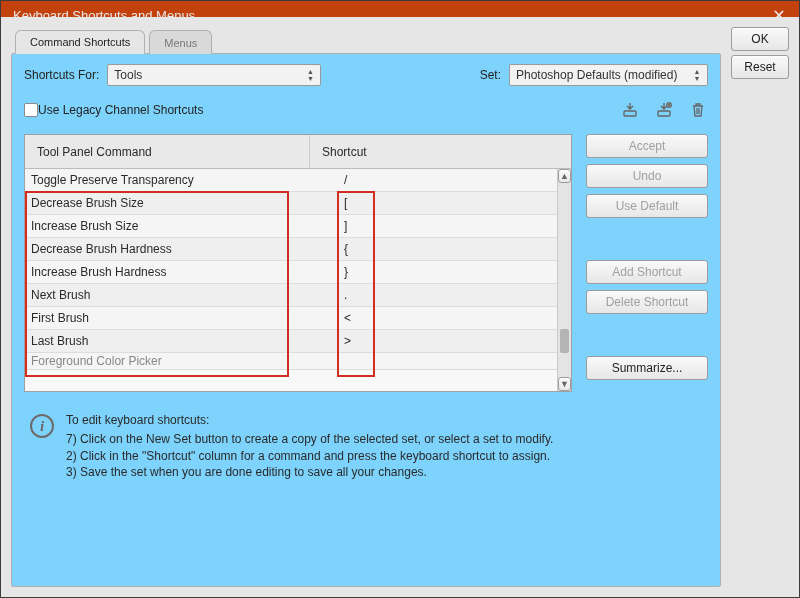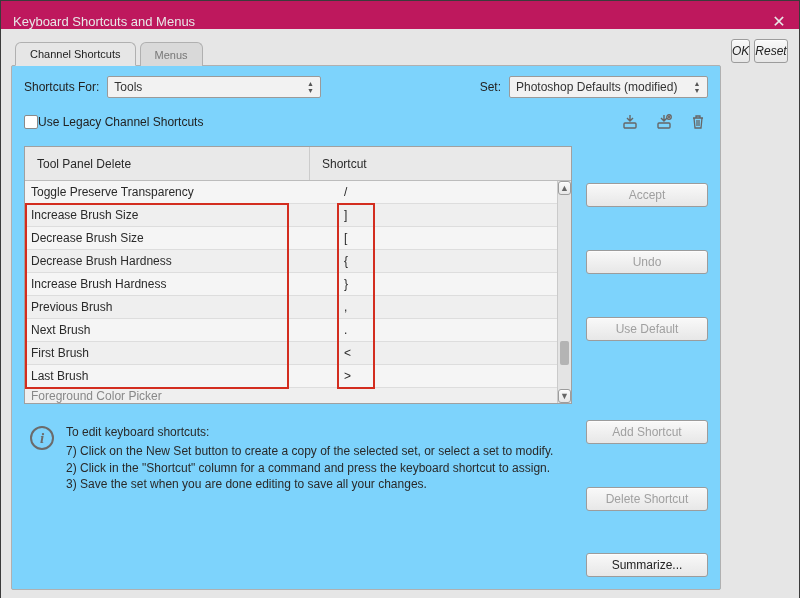--- a/index.html
+++ b/index.html
@@ -15,22 +15,22 @@
   }
   .window {
     width: 800px;
     height: 598px;
     background: #535353;
     border: 1px solid #3b3b3b;
     display: flex;
     flex-direction: column;
   }
   .titlebar {
-    height: 28px;
-    background: #be185d;
+    height: 16px;
+    background: #c2410c;
     display: flex;
     align-items: center;
     padding: 12px 8px 0 12px;
     color: #e8e8e8;
     font-size: 13px;
   }
   .titlebar .spacer { flex: 1; }
   .titlebar .close {
     width: 24px; height: 24px;
     display: flex; align-items: center; justify-content: center;
@@ -249,40 +249,39 @@
     margin-left: 6px;
     margin-top: 2px;
   }
   .info-text { font-size: 12px; color: #2a2a2a; line-height: 1.4; }
   .info-text .hdr { margin-bottom: 2px; }
 
   
   .sidebar {
     width: 70px;
     display: flex;
+    flex-direction: column;
     gap: 4px;
-    font-style: italic;
   }
   .btn {
     height: 24px;
     background: linear-gradient(#f9f9f9, #e7e7e7);
     border: 1px solid #9c9c9c;
     border-radius: 3px;
     display: flex;
     align-items: center;
     justify-content: center;
     font-size: 12px;
     color: #222;
     cursor: pointer;
     box-shadow: inset 0 1px 0 rgba(255,255,255,.7);
   }
   .btn.disabled {
     color: #a0a0a0;
     cursor: default;
-    margin-top: 37px;
   }
   .btn-col {
     width: 122px;
     display: flex;
     flex-direction: column;
     gap: 6px;
   }
   .btn-col .gap-s { height: 30px; }
   .main-inner {
     display: flex;
@@ -306,21 +305,21 @@
   <div class="titlebar">
     <span>Keyboard Shortcuts and Menus</span>
     <div class="spacer"></div>
     <div class="close">✕</div>
   </div>
 
   <div class="client">
     <div class="main">
       <div class="tabbar">
         <div class="tab active">
-          <span>Channel Shortcuts</span>
+          <span>Command Shortcuts</span>
         </div>
         <div class="tab">
           <span>Menus</span>
         </div>
       </div>
 
       <div class="panel">
         <div class="row top">
           <span class="label">Shortcuts For:</span>
           <div class="select tools">
@@ -359,48 +358,44 @@
                 <path d="M6 6 v6 M8 6 v6"></path>
               </svg>
             </div>
           </div>
         </div>
 
         <div class="main-inner">
           <div class="left-col">
             <div class="table-wrap">
               <div class="thead">
-                <div class="c1">Tool Panel Delete</div>
+                <div class="c1">Tool Panel Command</div>
                 <div class="c2">Shortcut</div>
               </div>
               <div class="tbody">
                 <div class="rows">
                   <div class="trow">
                     <div class="c1">Toggle Preserve Transparency</div>
                     <div class="c2">/</div>
                   </div>
                   <div class="trow">
+                    <div class="c1">Decrease Brush Size</div>
+                    <div class="c2">[</div>
+                  </div>
+                  <div class="trow">
                     <div class="c1">Increase Brush Size</div>
                     <div class="c2">]</div>
                   </div>
                   <div class="trow">
-                    <div class="c1">Decrease Brush Size</div>
-                    <div class="c2">[</div>
-                  </div>
-                  <div class="trow">
                     <div class="c1">Decrease Brush Hardness</div>
                     <div class="c2">{</div>
                   </div>
                   <div class="trow">
                     <div class="c1">Increase Brush Hardness</div>
                     <div class="c2">}</div>
-                  </div>
-                  <div class="trow">
-                    <div class="c1">Previous Brush</div>
-                    <div class="c2">,</div>
                   </div>
                   <div class="trow">
                     <div class="c1">Next Brush</div>
                     <div class="c2">.</div>
                   </div>
                   <div class="trow">
                     <div class="c1">First Brush</div>
                     <div class="c2">&lt;</div>
                   </div>
                   <div class="trow">

